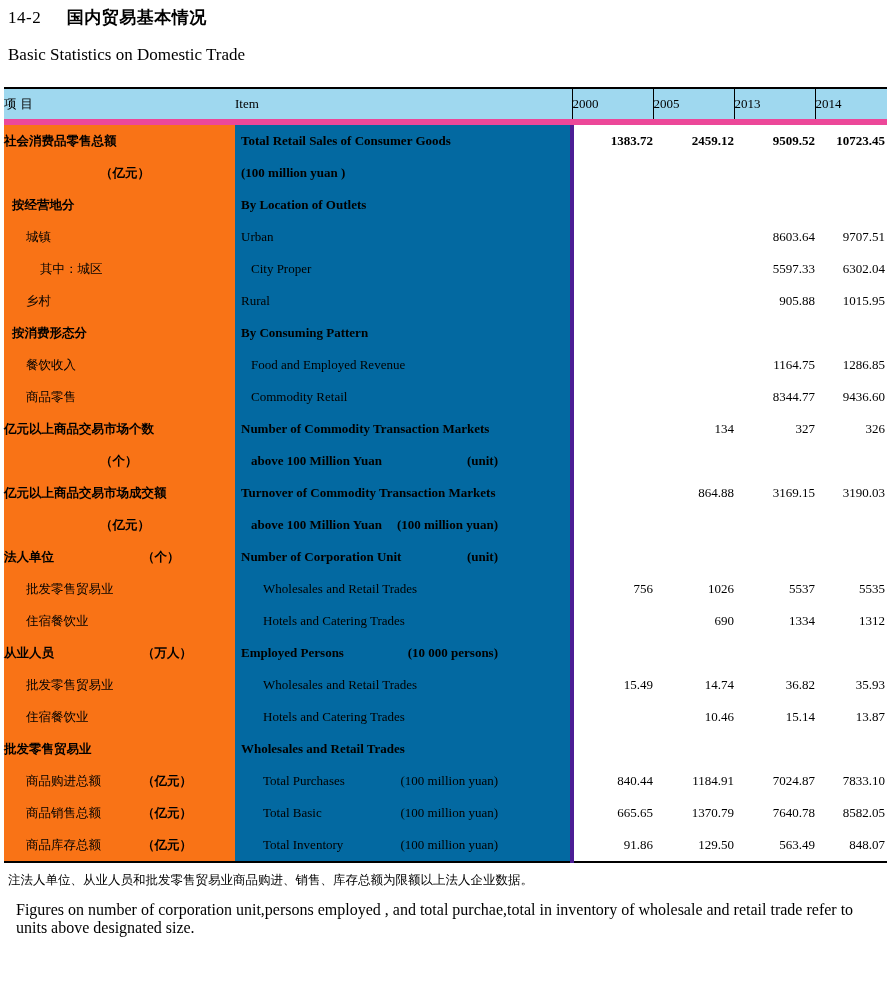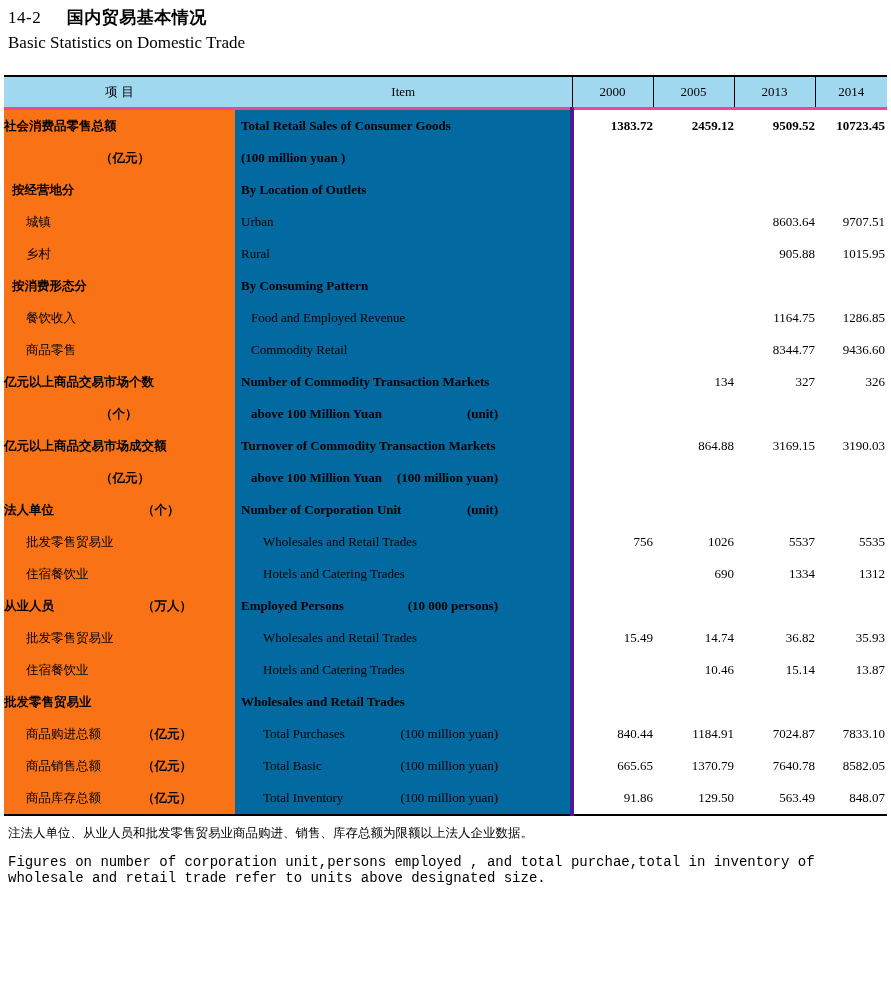--- a/index.html
+++ b/index.html
@@ -19,21 +19,21 @@
     width: 891px;
     height: 992px;
     position: relative;
     box-sizing: border-box;
     padding: 0 4px;
   }
   .title-cn {
     font-family: "DejaVu Sans", sans-serif;
     font-size: 17px;
     font-weight: bold;
-    margin: 6px 0 4px 4px;
+    margin: 6px 0 16px 4px;
     letter-spacing: 0.5px;
   }
   .title-cn .num {
     font-family: "Liberation Serif", serif;
     font-weight: normal;
     font-size: 17px;
   }
   .title-en {
     font-family: "Liberation Serif", serif;
     font-size: 17px;
@@ -45,26 +45,26 @@
     margin-top: 22px;
     table-layout: fixed;
   }
   table.stat th, table.stat td {
     padding: 0;
     vertical-align: middle;
   }
   .hdr-row th {
     background: #9fd8ef;
     border-top: 2px solid #000;
-    border-bottom: 3px solid #ec4899;
+    border-bottom: 6px solid #ec4899;
     height: 30px;
     font-family: "DejaVu Sans", sans-serif;
     font-weight: normal;
     font-size: 12.5px;
-    text-align: center;
+    text-align: left;
   }
   .hdr-row th.c-item {
     font-family: "Liberation Serif", serif;
     font-size: 13px;
   }
   .hdr-row th.c-year {
     font-family: "Liberation Serif", serif;
     font-size: 13px;
     border-left: 1px solid #000;
   }
@@ -126,23 +126,23 @@
   }
   .bottom-border td {
     border-bottom: 2px solid #000;
   }
   .note-cn {
     font-family: "DejaVu Sans", sans-serif;
     font-size: 12.5px;
     margin: 9px 0 0 4px;
   }
   .note-en {
-    font-family: Liberation Mono, monospace;
-    font-size: 14px;
-    margin: 12px 0 0 4px;
+    font-family: Liberation Serif, serif;
+    font-size: 16px;
+    margin: 12px 0 0 12px;
   }
   .ind1 { padding-left: 8px; }
   .ind2 { padding-left: 22px; }
   .ind3 { padding-left: 36px; }
   .eind0 { padding-left: 6px; }
   .eind1 { padding-left: 16px; }
   .eind2 { padding-left: 28px; }
 </style>
 </head>
 <body>
@@ -217,20 +217,32 @@
           <td class="en">
             <span class="en-inner eind0">Urban</span>
           </td>
           <td class="val"></td>
           <td class="val"></td>
           <td class="val">8603.64</td>
           <td class="val last">9707.51</td>
         </tr>
         <tr>
           <td class="cn">
+            <span class="cn-inner ind3">其中：城区</span>
+          </td>
+          <td class="en">
+            <span class="en-inner eind1">City Proper</span>
+          </td>
+          <td class="val"></td>
+          <td class="val"></td>
+          <td class="val">5597.33</td>
+          <td class="val last">6302.04</td>
+        </tr>
+        <tr>
+          <td class="cn">
             <span class="cn-inner ind2">乡村</span>
           </td>
           <td class="en">
             <span class="en-inner eind0">Rural</span>
           </td>
           <td class="val"></td>
           <td class="val"></td>
           <td class="val">905.88</td>
           <td class="val last">1015.95</td>
         </tr>

